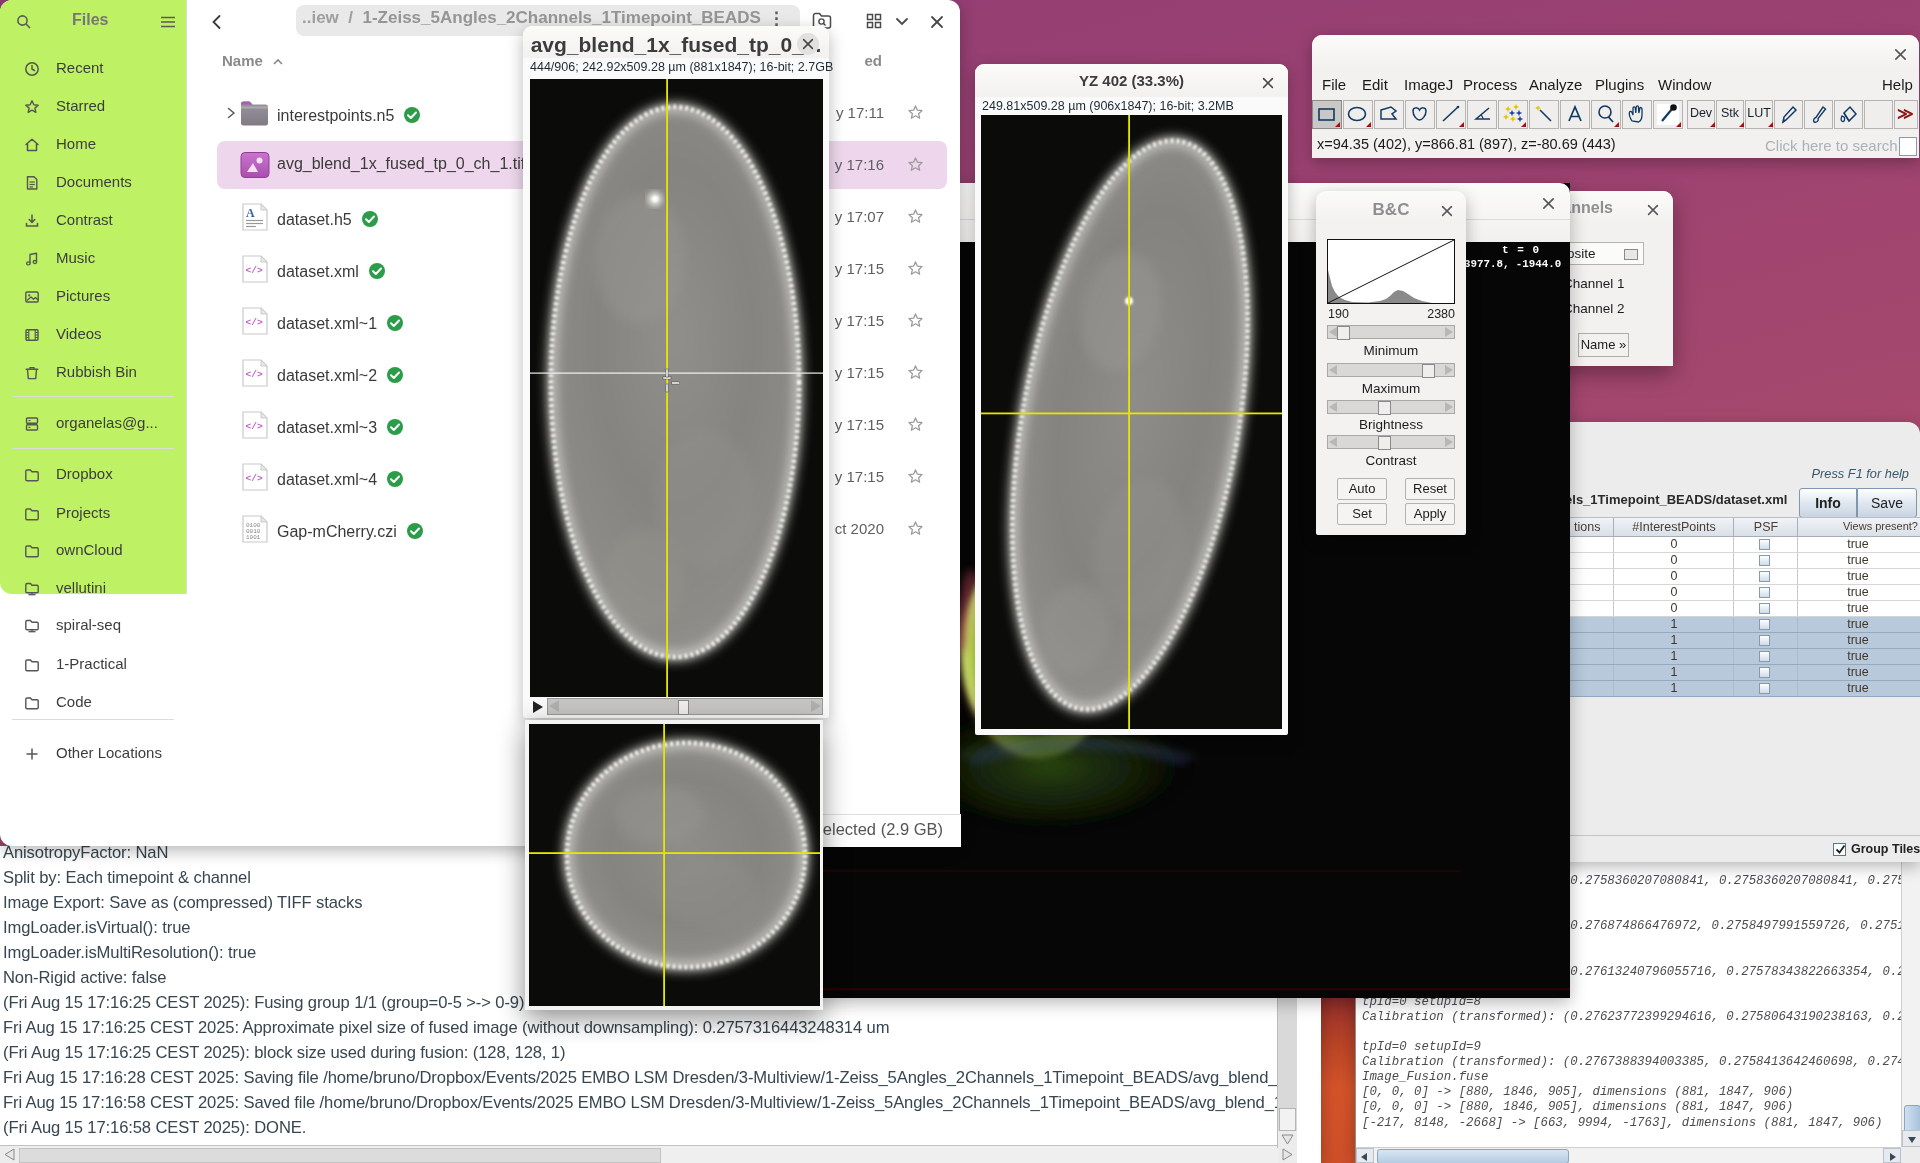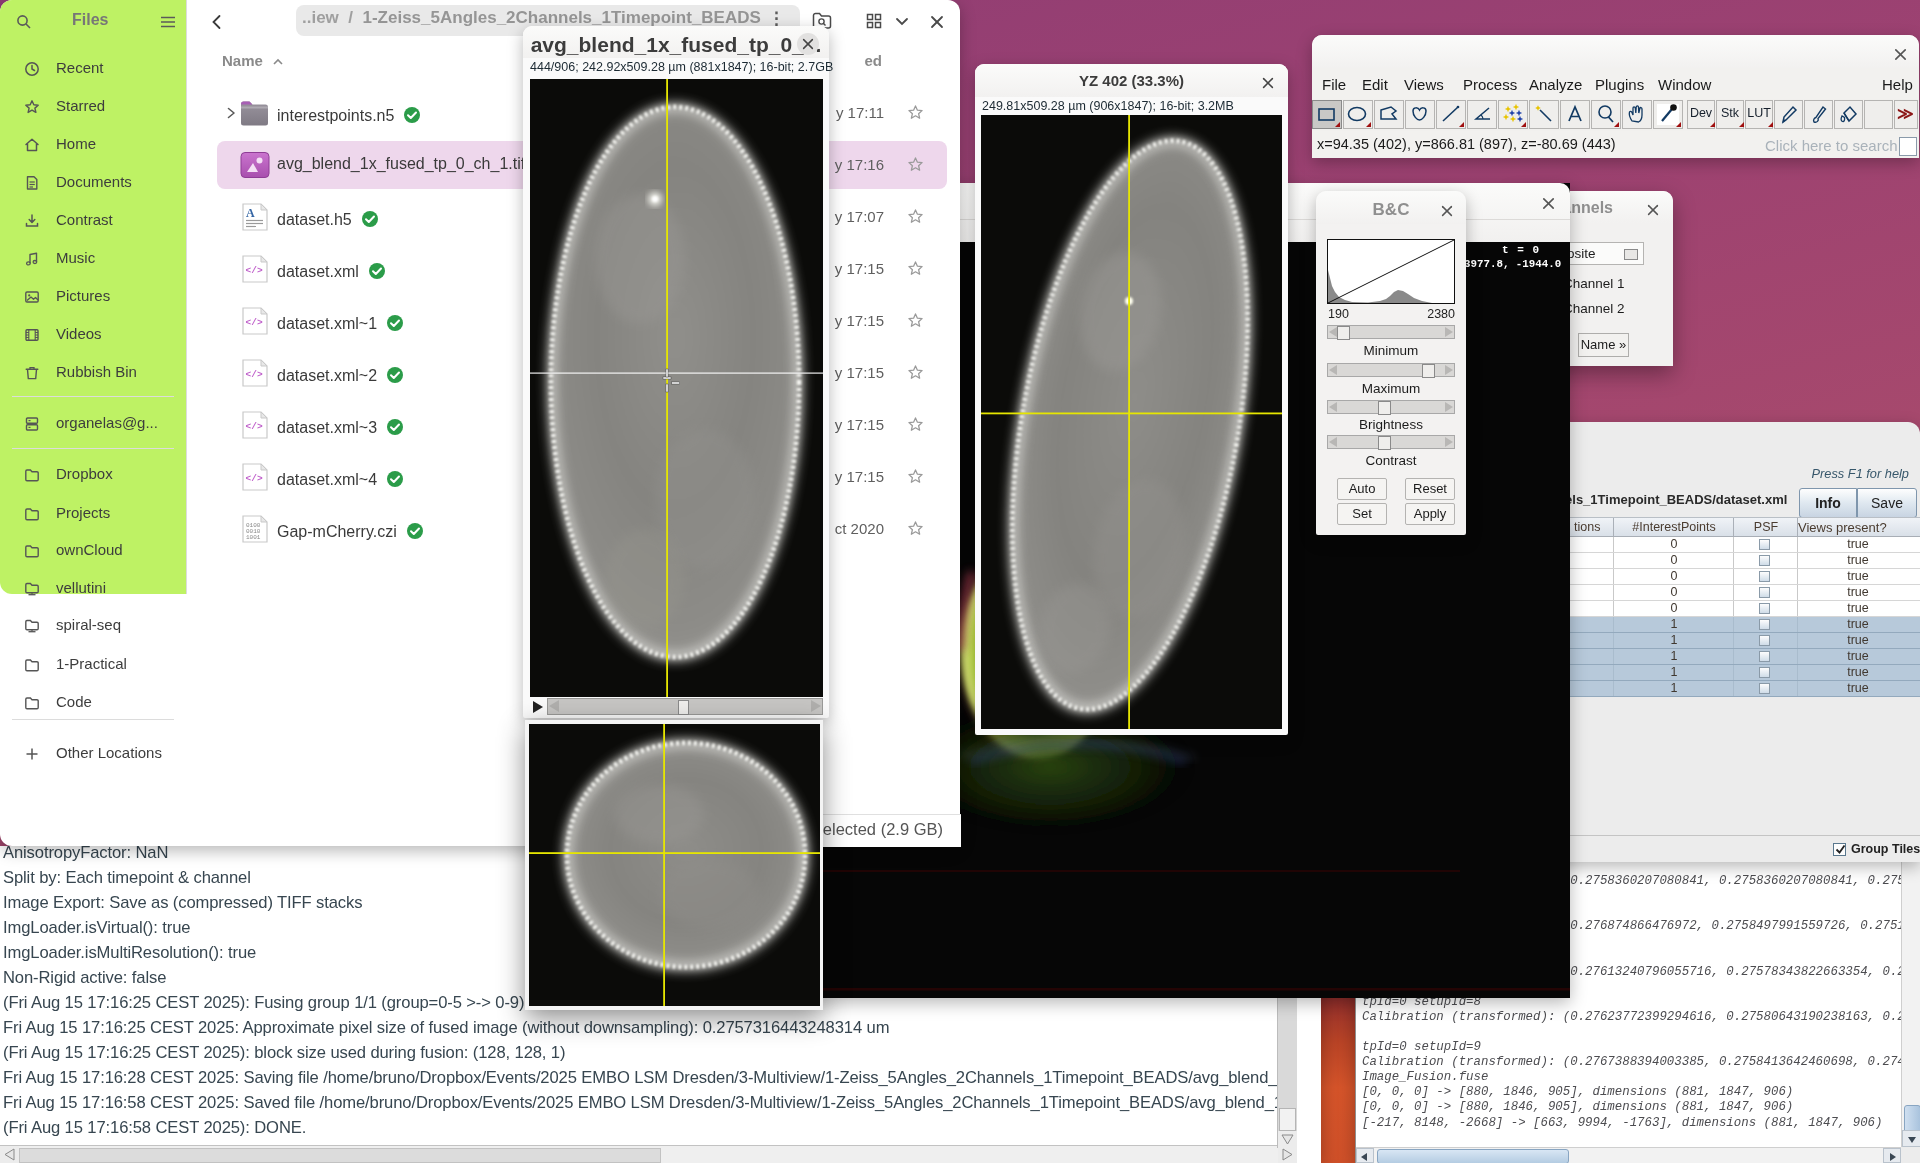--- a/index.html
+++ b/index.html
@@ -125,21 +125,21 @@
 
 <div class="win" id="explorer">
   <div class="abs" style="right:11px;top:44px;font-size:12.8px;font-style:italic;color:#37576b;">Press F1 for help</div>
   <div class="abs" style="left:144px;top:70px;font-size:13px;font-weight:bold;color:#2a2a2a;white-space:nowrap;">hannels_1Timepoint_BEADS/dataset.xml</div>
   <div class="abs" style="left:409px;top:66px;width:58px;height:30px;background:linear-gradient(180deg,#fefefe,#dfe8f0 50%,#c8d4e2);border:1px solid #7f96ad;box-sizing:border-box;border-radius:3px 0 0 3px;text-align:center;line-height:28px;font-size:14px;font-weight:bold;color:#222;">Info</div>
   <div class="abs" style="left:467px;top:66px;width:60px;height:30px;background:linear-gradient(180deg,#fefefe,#dfe8f0 50%,#c8d4e2);border:1px solid #7f96ad;box-sizing:border-box;border-radius:0 3px 3px 0;text-align:center;line-height:28px;font-size:14px;font-weight:normal;color:#222;">Save</div>
   <div class="abs" style="left:0;top:95px;width:530px;height:20px;background:linear-gradient(180deg,#f0f3f7,#d9e0e8);border-top:1px solid #b9bfc6;border-bottom:1px solid #a8aeb6;box-sizing:border-box;">
   <div class="abs" style="left:184px;top:2px;font-size:12.5px;color:#4a3c30;">tions</div>
   <div class="abs" style="left:224px;top:2px;width:120px;text-align:center;font-size:12.5px;color:#4a3c30;">#InterestPoints</div>
   <div class="abs" style="left:344px;top:2px;width:64px;text-align:center;font-size:12.5px;color:#4a3c30;">PSF</div>
-  <div class="abs" style="left:408px;top:2px;width:120px;text-align:left;font-size:13px;color:#4a3c30;">Views present?</div>
+  <div class="abs" style="left:408px;top:2px;width:120px;text-align:right;font-size:11px;color:#4a3c30;">Views present?</div>
   <div class="abs" style="left:223px;top:0;width:1px;height:18px;background:#aab0b8;"></div>
   <div class="abs" style="left:343px;top:0;width:1px;height:18px;background:#aab0b8;"></div>
   <div class="abs" style="left:407px;top:0;width:1px;height:18px;background:#aab0b8;"></div>
 </div>
 <div class="abs" style="left:0;top:115px;width:530px;height:16px;background:#ffffff;border-bottom:1px solid #d6d6d6;box-sizing:border-box;">
   <div class="abs" style="left:224px;top:0px;width:120px;text-align:center;font-size:12.5px;color:#403830;line-height:15px;">0</div>
   <div class="abs" style="left:369px;top:1.5px;width:11px;height:11px;background:linear-gradient(180deg,#fdfdfd,#cfdce8);border:1px solid #8a9aa8;box-sizing:border-box;"></div>
   <div class="abs" style="left:408px;top:0px;width:120px;text-align:center;font-size:12.5px;color:#403830;line-height:15px;">true</div>
   <div class="abs" style="left:223px;top:0;width:1px;height:15px;background:#c9c9c9;"></div>
   <div class="abs" style="left:343px;top:0;width:1px;height:15px;background:#c9c9c9;"></div>
@@ -375,21 +375,21 @@
   <svg class="abs" style="left:581px;top:12px" width="15" height="15" viewBox="0 0 16 16">
       <g stroke="#555" stroke-width="1.7" stroke-linecap="round">
         <line x1="3" y1="3" x2="13" y2="13"></line>
         <line x1="13" y1="3" x2="3" y2="13"></line>
       </g>
     </svg>
   <div class="abs" style="left:0;top:33px;width:607px;height:31px;background:#f2f1ef;border-bottom:1px solid #dddcda;"></div>
   <div class="abs" style="left:0;top:41px;width:607px;font-size:15px;color:#1a1a1a;">
     <span style="position:absolute;left:10px">File</span>
     <span style="position:absolute;left:50px">Edit</span>
-    <span style="position:absolute;left:92px">Views</span>
+    <span style="position:absolute;left:92px">ImageJ</span>
     <span style="position:absolute;left:151px">Process</span>
     <span style="position:absolute;left:217px">Analyze</span>
     <span style="position:absolute;left:283px">Plugins</span>
     <span style="position:absolute;left:346px">Window</span>
     <span style="position:absolute;left:570px">Help</span>
   </div>
   <div class="abs" id="toolbar" style="left:0;top:64px;width:607px;height:32px;background:#f1f0ee;">
       <div class="abs" style="left:0px;top:1px;width:30px;height:29px;background:#c9c8c6;border:1px solid #8a8a8a;box-sizing:border-box;">
         <svg width="28" height="27" viewBox="0 0 28 27" style="position:absolute;left:0;top:0">
           <rect x="6" y="8" width="15" height="11" fill="none" stroke="#123a63" stroke-width="1.6"></rect>

